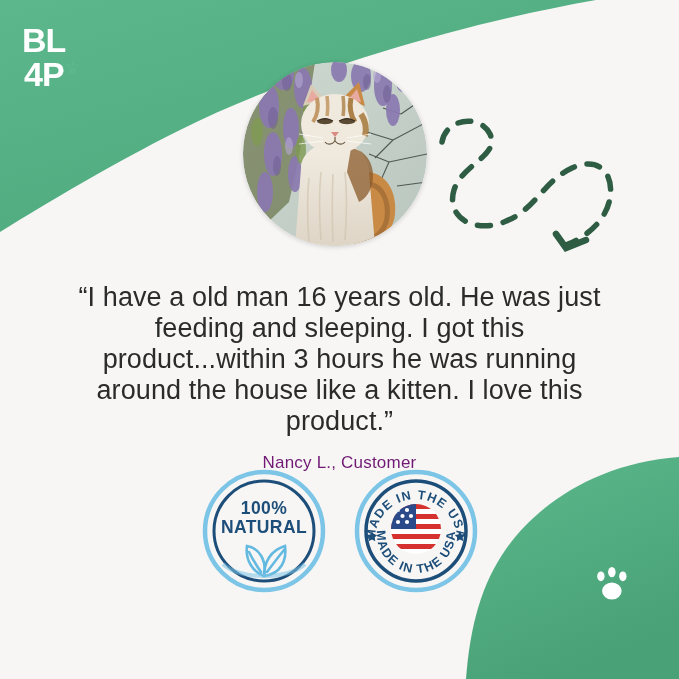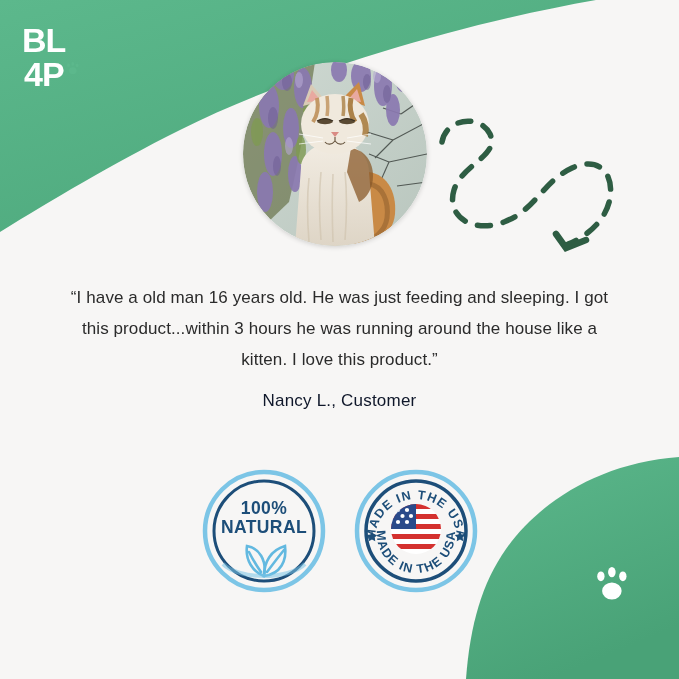--- a/index.html
+++ b/index.html
@@ -69,30 +69,30 @@
   
   .testimonial {
     position: absolute;
     left: 62px;
     top: 282px;
     width: 555px;
     text-align: center;
   }
   .quote-text {
     margin: 0;
-    font-size: 17px;
+    font-size: 27px;
     line-height: 31px;
     color: #2b2b2b;
     font-weight: 400;
     letter-spacing: 0.1px;
   }
   .attribution {
     margin: 16px 0 0 0;
     font-size: 17px;
-    color: #0f172a;
+    color: #701a75;
     letter-spacing: 0.2px;
   }
 
   
   .badges {
     position: absolute;
     left: 0;
     top: 468px;
     width: 679px;
     display: flex;

